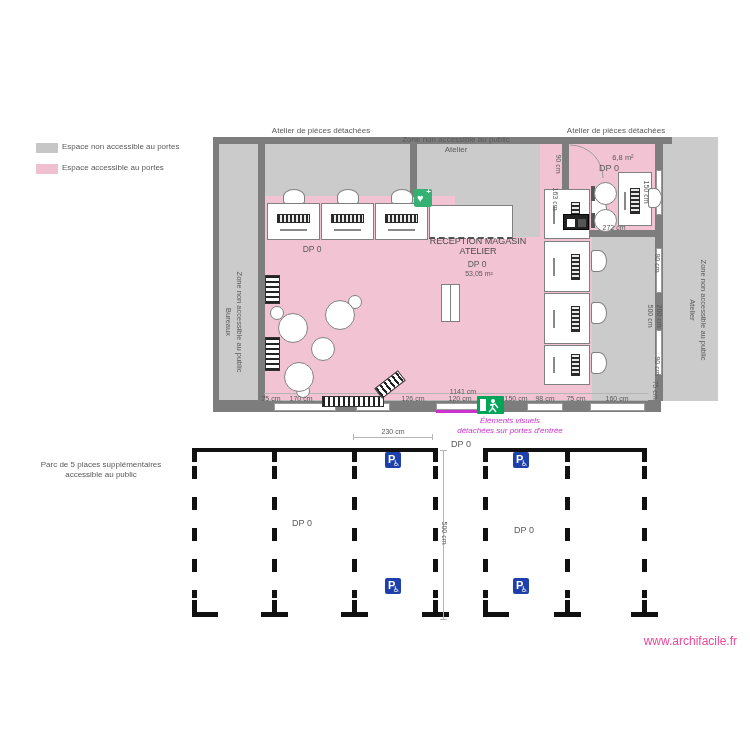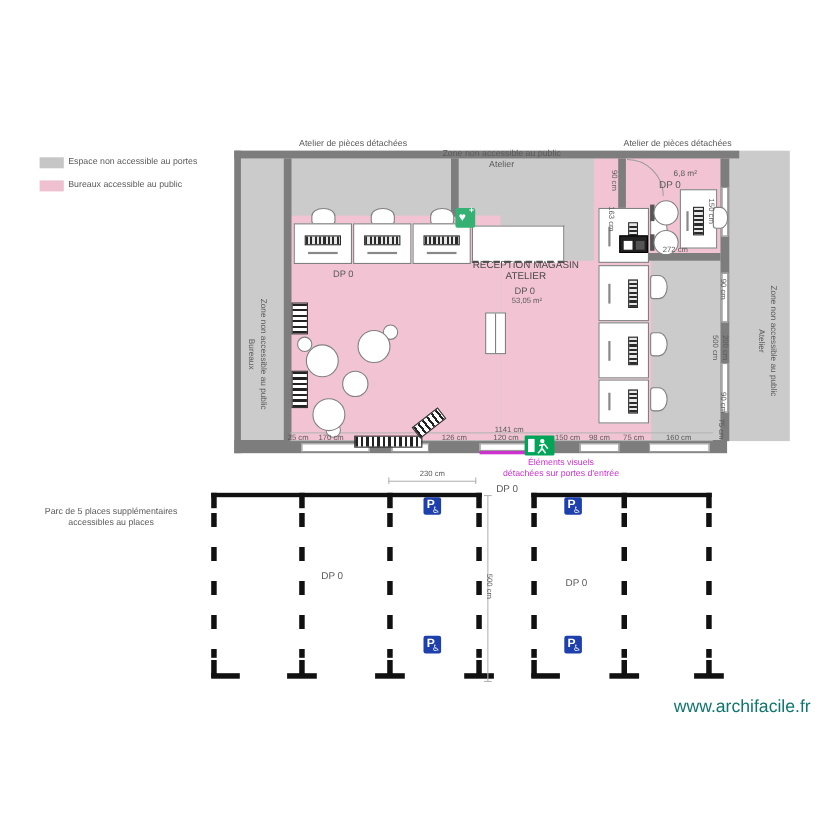--- a/index.html
+++ b/index.html
@@ -22,31 +22,31 @@
   .dim{font-size:7px;color:#5a5a5a;white-space:nowrap;transform:translateX(-50%);}
   .vdim{font-size:7px;color:#5a5a5a;white-space:nowrap;transform:translate(-50%,-50%) rotate(90deg);}
   .vzone{font-size:7.5px;color:#5a5a5a;text-align:center;line-height:11px;white-space:nowrap;
          transform:translate(-50%,-50%) rotate(90deg);}
   .dimline{background:#b5b5b5;}
   .cap{background:#111;}
   .dashv{width:5px;background:repeating-linear-gradient(180deg,#111 0 13px,transparent 13px 31px);}
   .picon{width:16px;height:16px;background:#1d40ac;color:#fff;position:absolute;border-radius:2px;}
   .picon .P{position:absolute;left:3px;top:1px;font-size:11px;font-weight:bold;line-height:13px;}
   .picon .wc{position:absolute;right:1px;bottom:0px;font-size:8px;line-height:8px;font-family:"DejaVu Sans",sans-serif;}
-  .magenta{color:#cc33cc;}
+  .magenta{color:#cc33cc;font-style:italic;}
 </style>
 </head>
 <body>
 
 <div id="canvas">
 
   <div class="abs" style="left:36px;top:143px;width:22px;height:10px;background:#c6c6c6;"></div>
   <div class="abs" style="left:62px;top:142px;font-size:8px;color:#5a5a5a;white-space:nowrap;">Espace non accessible au portes</div>
   <div class="abs" style="left:36px;top:164px;width:22px;height:10px;background:#efc0cf;"></div>
-  <div class="abs" style="left:62px;top:163px;font-size:8px;color:#5a5a5a;white-space:nowrap;">Bureaux accessible au public</div>
+  <div class="abs" style="left:62px;top:163px;font-size:8px;color:#5a5a5a;white-space:nowrap;">Espace accessible au portes</div>
 
   <div class="abs zone" style="left:213px;top:137px;width:505px;height:264px;"></div>
   <div class="abs pink" style="left:264px;top:196px;width:191px;height:205px;"></div>
   <div class="abs pink" style="left:455px;top:237px;width:85px;height:164px;"></div>
   <div class="abs pink" style="left:540px;top:144px;width:52px;height:257px;"></div>
   <div class="abs pink" style="left:562px;top:144px;width:93px;height:87px;"></div>
 
   <svg class="abs" style="left:569px;top:144px;" width="36" height="36">
     <path d="M 1 1 A 33 33 0 0 1 34 34" fill="none" stroke="#9a9a9a" stroke-width="1"></path>
   </svg>
@@ -195,21 +195,21 @@
   <div class="abs vdim" style="left:657px;top:263px;">90 cm</div>
   <div class="abs vdim" style="left:650px;top:316px;">500 cm</div>
   <div class="abs vdim" style="left:659px;top:316px;">200 cm</div>
   <div class="abs vdim" style="left:657px;top:366px;">90 cm</div>
   <div class="abs vdim" style="left:655px;top:390px;">75 cm</div>
 
   <div class="abs lbl magenta" style="left:510px;top:416px;font-size:8px;">Éléments visuels</div>
   <div class="abs lbl magenta" style="left:510px;top:426px;font-size:8px;">détachées sur portes d'entrée</div>
 
   <div class="abs lbl" style="left:101px;top:460px;">Parc de 5 places supplémentaires</div>
-  <div class="abs lbl" style="left:101px;top:470px;">accessibles au places</div>
+  <div class="abs lbl" style="left:101px;top:470px;">accessible au public</div>
 
   <div class="abs cap" style="left:192px;top:448px;width:246px;height:4px;"></div>
   <div class="abs cap" style="left:192px;top:448px;width:5px;height:14px;"></div>
   <div class="abs cap" style="left:272px;top:448px;width:5px;height:14px;"></div>
   <div class="abs cap" style="left:352px;top:448px;width:5px;height:14px;"></div>
   <div class="abs cap" style="left:433px;top:448px;width:5px;height:14px;"></div>
   <div class="abs dashv" style="left:192px;top:466px;height:132px;"></div>
   <div class="abs dashv" style="left:272px;top:466px;height:132px;"></div>
   <div class="abs dashv" style="left:352px;top:466px;height:132px;"></div>
   <div class="abs dashv" style="left:433px;top:466px;height:132px;"></div>
@@ -259,15 +259,15 @@
   </div>
   <div class="picon" style="left:513px;top:452px;">
     <span class="P">P</span>
       <span class="wc">♿</span>
   </div>
   <div class="picon" style="left:513px;top:578px;">
     <span class="P">P</span>
       <span class="wc">♿</span>
   </div>
 
-  <div class="abs" style="right:13px;top:634px;font-size:16px;color:#0f766e;">www.archifacile.fr</div>
+  <div class="abs" style="right:13px;top:634px;font-size:12px;color:#ec4899;">www.archifacile.fr</div>
 
 </div>
 
 </body></html>

